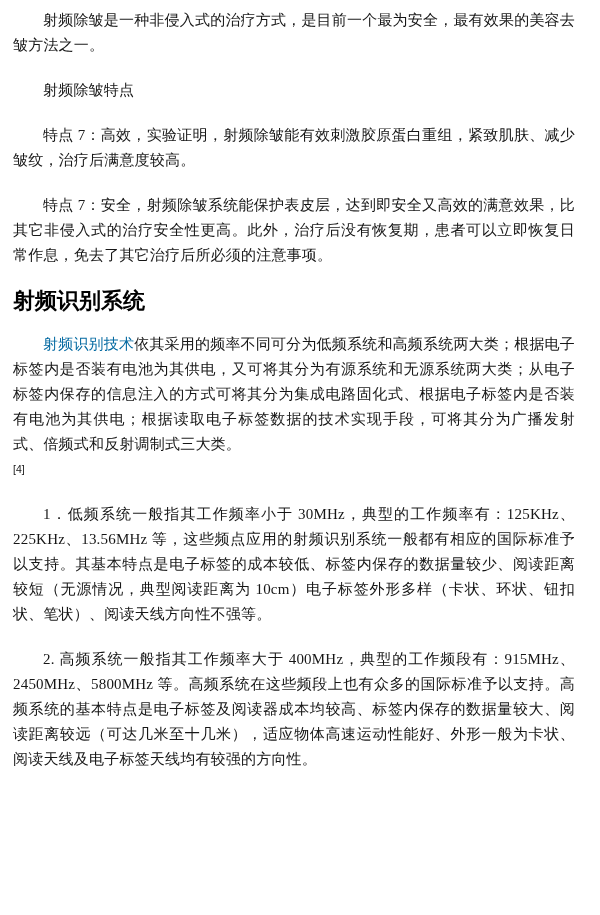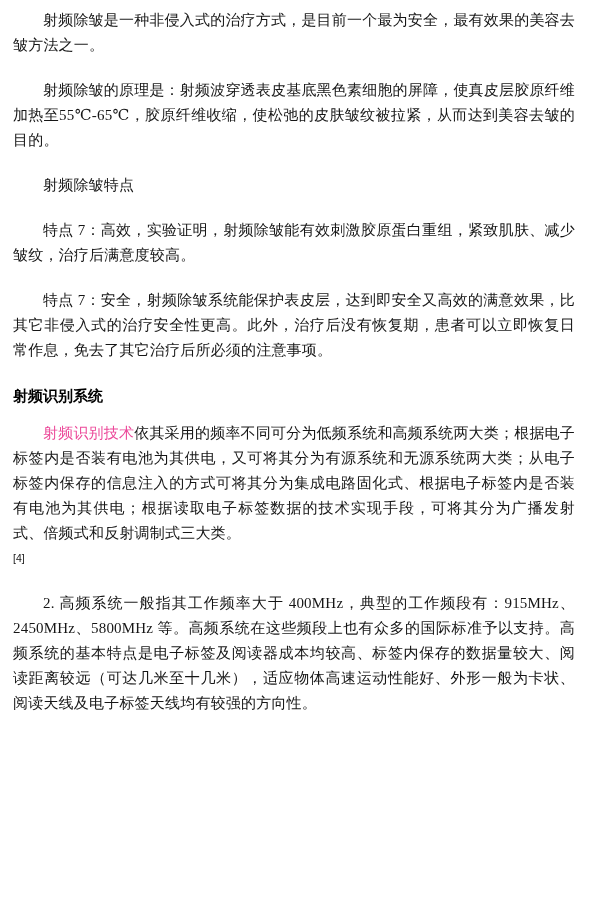--- a/index.html
+++ b/index.html
@@ -22,28 +22,28 @@
   }
   .para {
     margin: 0 12px 20px 0;
     text-indent: 2em;
     text-align: justify;
     letter-spacing: 0.2px;
   }
   .section-heading {
     font-family: "Liberation Sans", "DejaVu Sans", sans-serif;
     font-weight: bold;
-    font-size: 15px;
+    font-size: 22px;
     line-height: 26px;
     color: #000000;
-    margin: 6px 0 12px 0;
+    margin: 6px 0 18px 0;
     text-indent: 0;
   }
   .inline-link {
-    color: #ec4899;
+    color: #0369a1;
     text-decoration: none;
     cursor: pointer;
   }
   .citation-ref {
     font-family: "Liberation Sans", "DejaVu Sans", sans-serif;
     font-size: 10.5px;
     color: #161616;
     margin-left: 6px;
     cursor: pointer;
     letter-spacing: 0;
@@ -59,29 +59,29 @@
     letter-spacing: 0;
   }
 </style>
 </head>
 <body>
 
 <div class="page">
 
   <p class="para">射频除皱是一种非侵入式的治疗方式，是目前一个最为安全，最有效果的美容去皱方法之一。</p>
 
-  <p class="para">射频除皱的原理是：射频波穿透表皮基底黑色素细胞的屏障，使真皮层胶原纤维加热至55℃-65℃，胶原纤维收缩，使松弛的皮肤皱纹被拉紧，从而达到美容去皱的目的。</p>
 
   <p class="para">射频除皱特点</p>
 
   <p class="para">特点 7：高效，实验证明，射频除皱能有效刺激胶原蛋白重组，紧致肌肤、减少皱纹，治疗后满意度较高。</p>
 
   <p class="para">特点 7：安全，射频除皱系统能保护表皮层，达到即安全又高效的满意效果，比其它非侵入式的治疗安全性更高。此外，治疗后没有恢复期，患者可以立即恢复日常作息，免去了其它治疗后所必须的注意事项。</p>
 
 
   <h2 class="section-heading">射频识别系统</h2>
 
   <p class="para"><a class="inline-link">射频识别技术</a><span>依其采用的频率不同可分为低频系统和高频系统两大类；根据电子标签内是否装有电池为其供电，又可将其分为有源系统和无源系统两大类；从电子标签内保存的信息注入的方式可将其分为集成电路固化式、根据电子标签内是否装有电池为其供电；根据读取电子标签数据的技术实现手段，可将其分为广播发射式、倍频式和反射调制式三大类。</span><span class="citation-ref-ownline">[4]</span></p>
 
+  <p class="para">1．低频系统一般指其工作频率小于 30MHz，典型的工作频率有：125KHz、225KHz、13.56MHz 等，这些频点应用的射频识别系统一般都有相应的国际标准予以支持。其基本特点是电子标签的成本较低、标签内保存的数据量较少、阅读距离较短（无源情况，典型阅读距离为 10cm）电子标签外形多样（卡状、环状、钮扣状、笔状）、阅读天线方向性不强等。</p>
 
   <p class="para">2. 高频系统一般指其工作频率大于 400MHz，典型的工作频段有：915MHz、2450MHz、5800MHz 等。高频系统在这些频段上也有众多的国际标准予以支持。高频系统的基本特点是电子标签及阅读器成本均较高、标签内保存的数据量较大、阅读距离较远（可达几米至十几米），适应物体高速运动性能好、外形一般为卡状、阅读天线及电子标签天线均有较强的方向性。</p>
 
 </div>
 
 </body></html>

